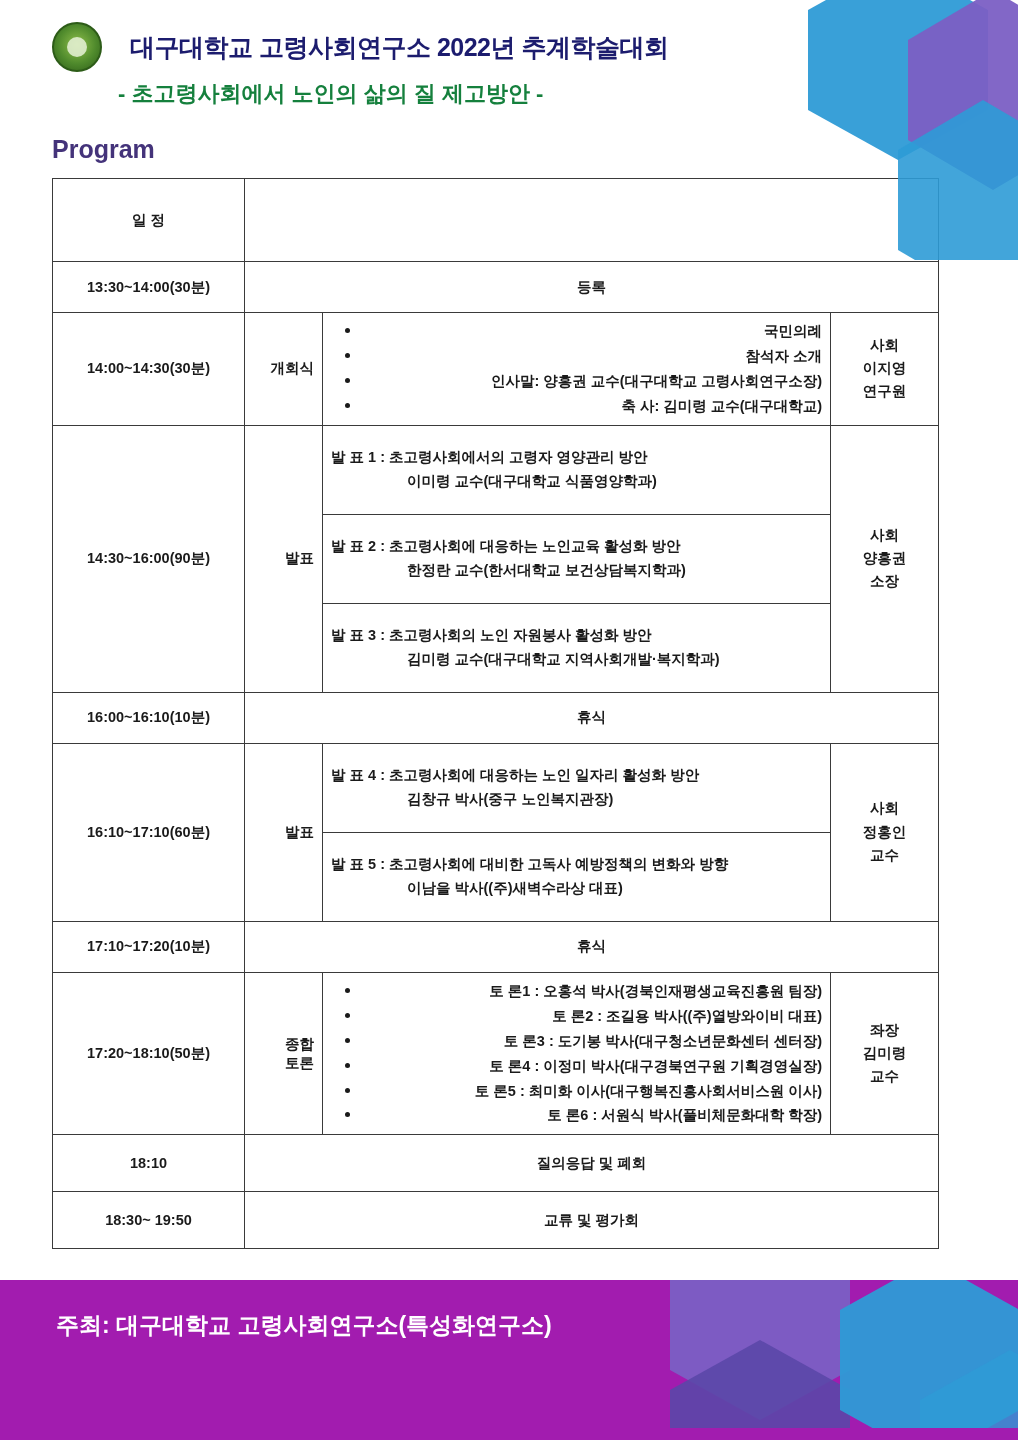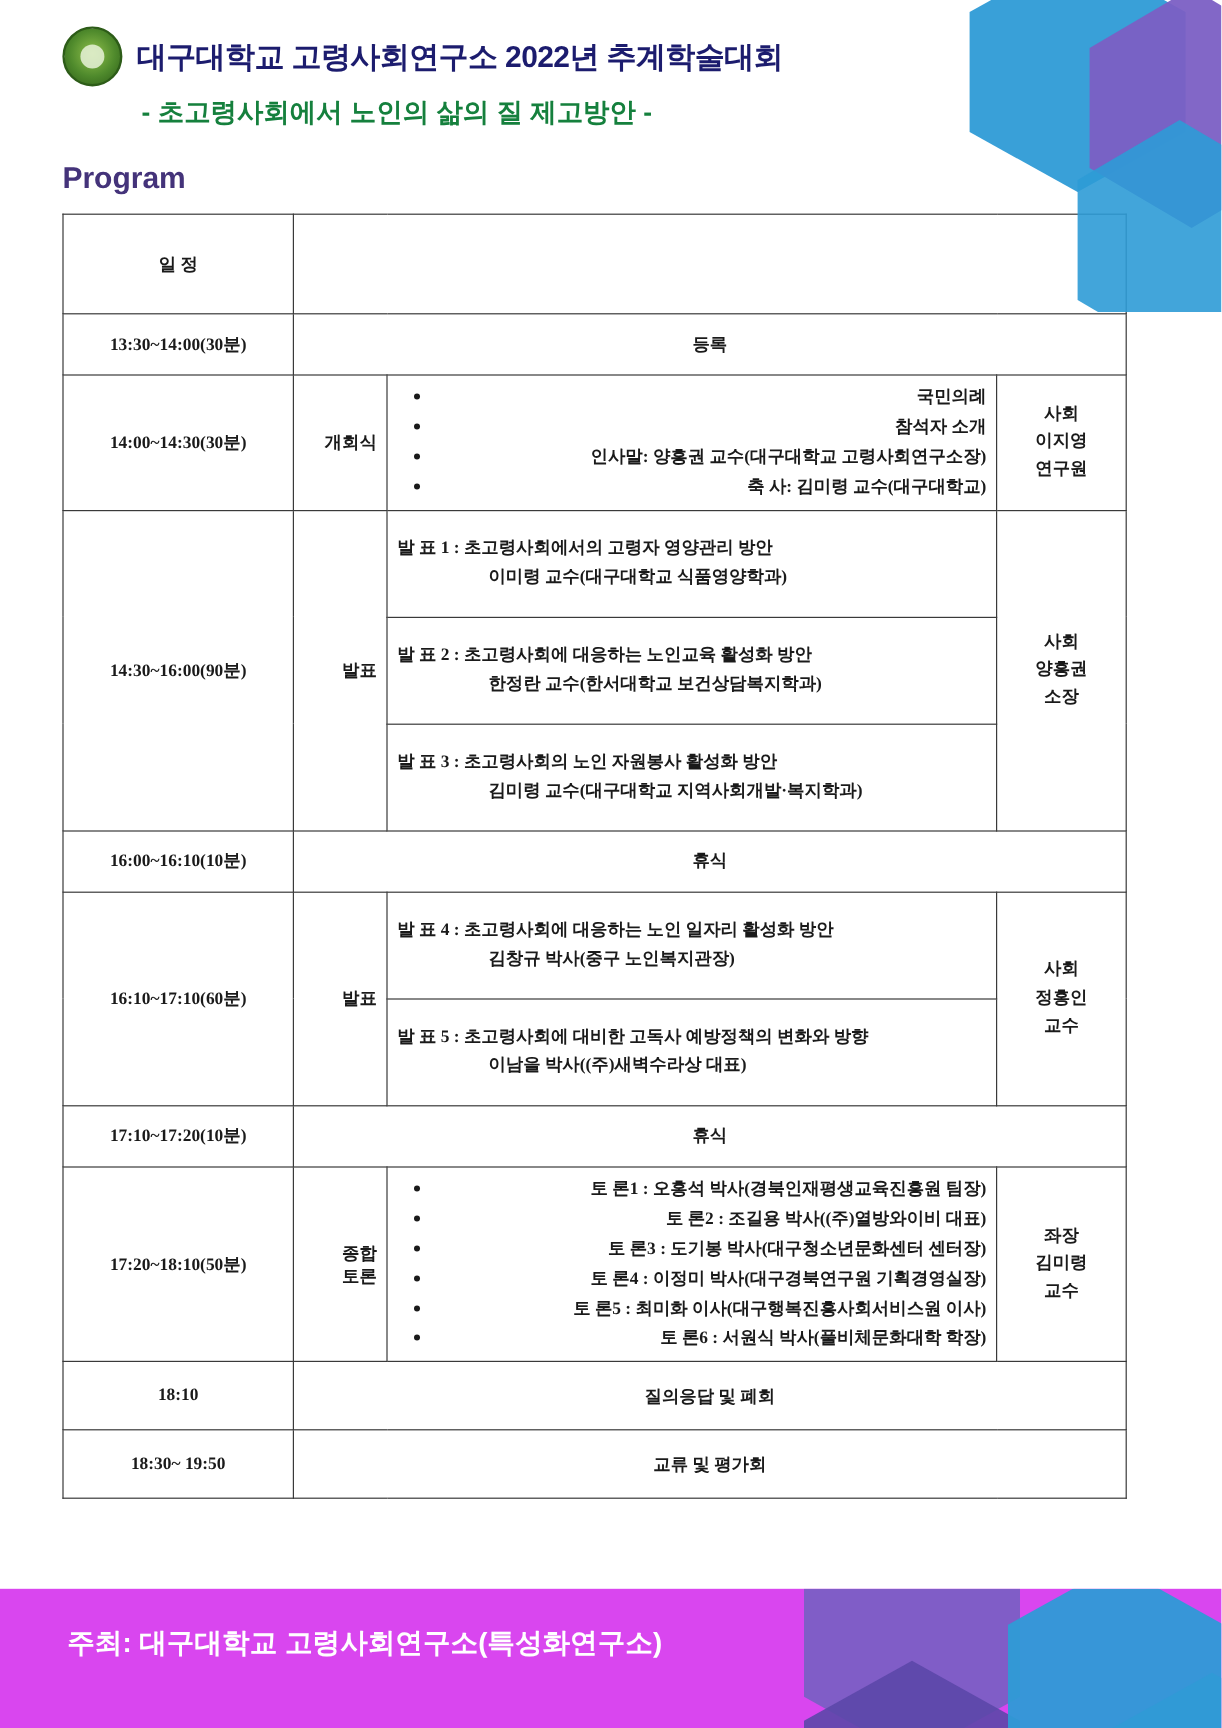--- a/index.html
+++ b/index.html
@@ -19,21 +19,21 @@
 
   
   .header {
     position: relative;
     padding: 22px 0 0 52px;
     z-index: 5;
   }
   .title-row {
     display: flex;
     align-items: center;
-    gap: 12px;
+    gap: 28px;
   }
   .logo {
     width: 46px;
     height: 46px;
     border-radius: 50%;
     background: radial-gradient(circle at 50% 45%, #8fbf4b 0%, #4f8a2c 55%, #2d5c18 100%);
     border: 2px solid #2d5c18;
     flex: 0 0 auto;
     position: relative;
   }
@@ -64,21 +64,20 @@
     margin: 26px 0 0 52px;
     font-size: 25px;
     font-weight: bold;
     color: #44337a;
   }
 
   
   .table-wrap {
     margin: 14px 0 0 52px;
     width: 886px;
-    font-family: Liberation Serif, serif;
   }
   table.program {
     border-collapse: collapse;
     width: 886px;
     table-layout: fixed;
     font-size: 14.5px;
   }
   table.program td {
     border: 1px solid #3a3a3a;
     padding: 6px 8px;
@@ -144,22 +143,22 @@
   }
   .pres-line1 { display: block; }
   .pres-line2 { display: block; padding-left: 76px; }
 
   
   .footer {
     position: absolute;
     left: 0;
     bottom: 0;
     width: 1018px;
-    height: 116px;
-    background: #d946ef;
+    height: 160px;
+    background: #a21caf;
     overflow: hidden;
   }
   .footer-text {
     position: relative;
     z-index: 3;
     padding: 30px 0 0 56px;
     color: #ffffff;
   }
   .host {
     font-size: 23px;

